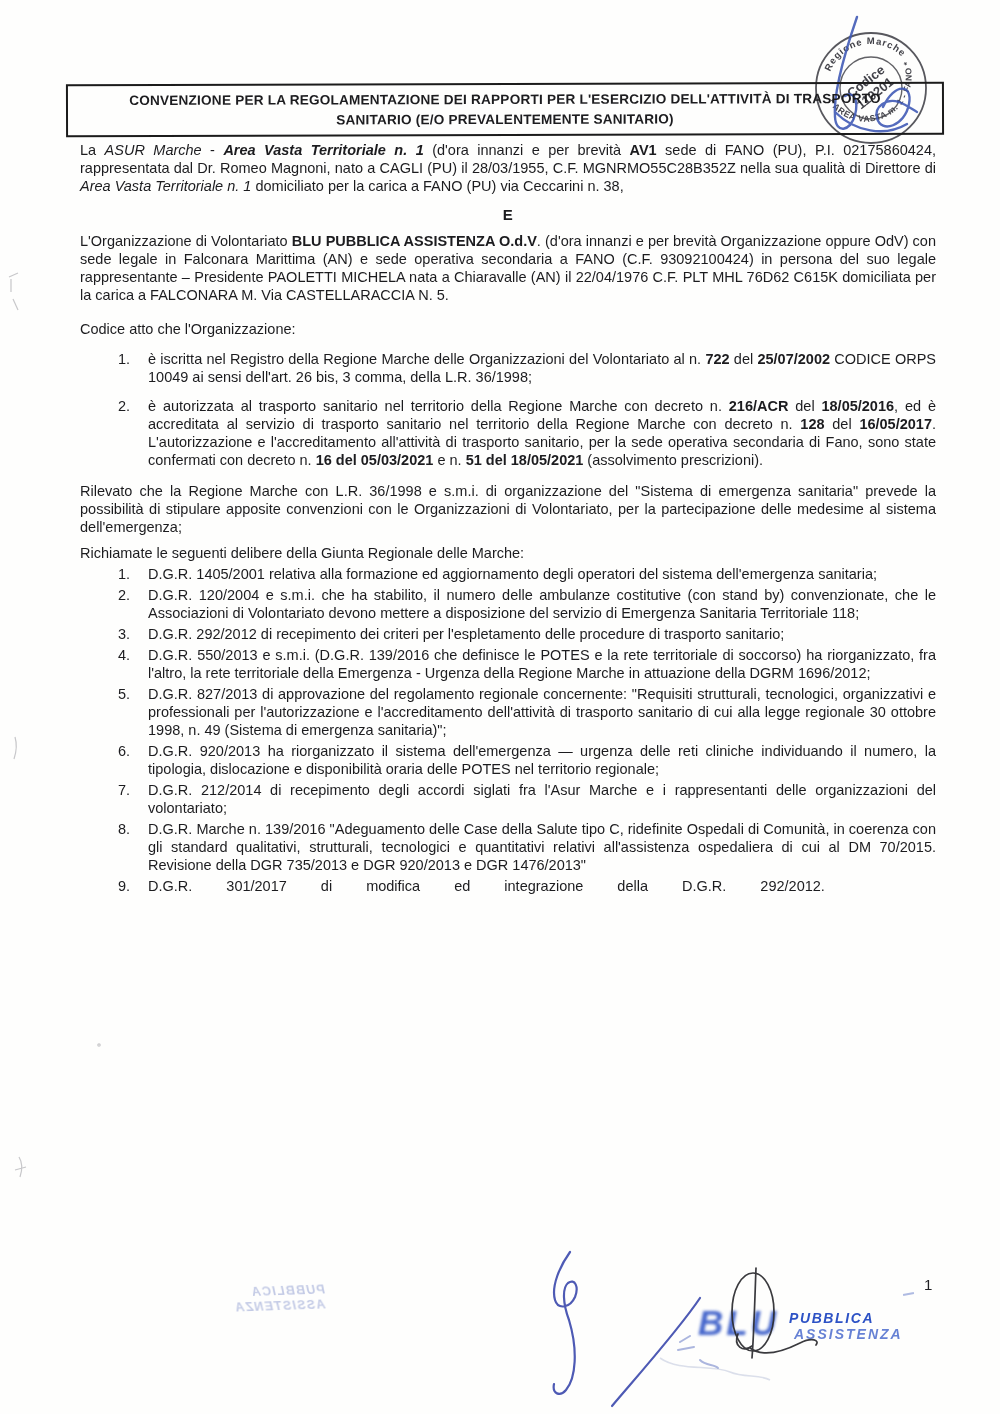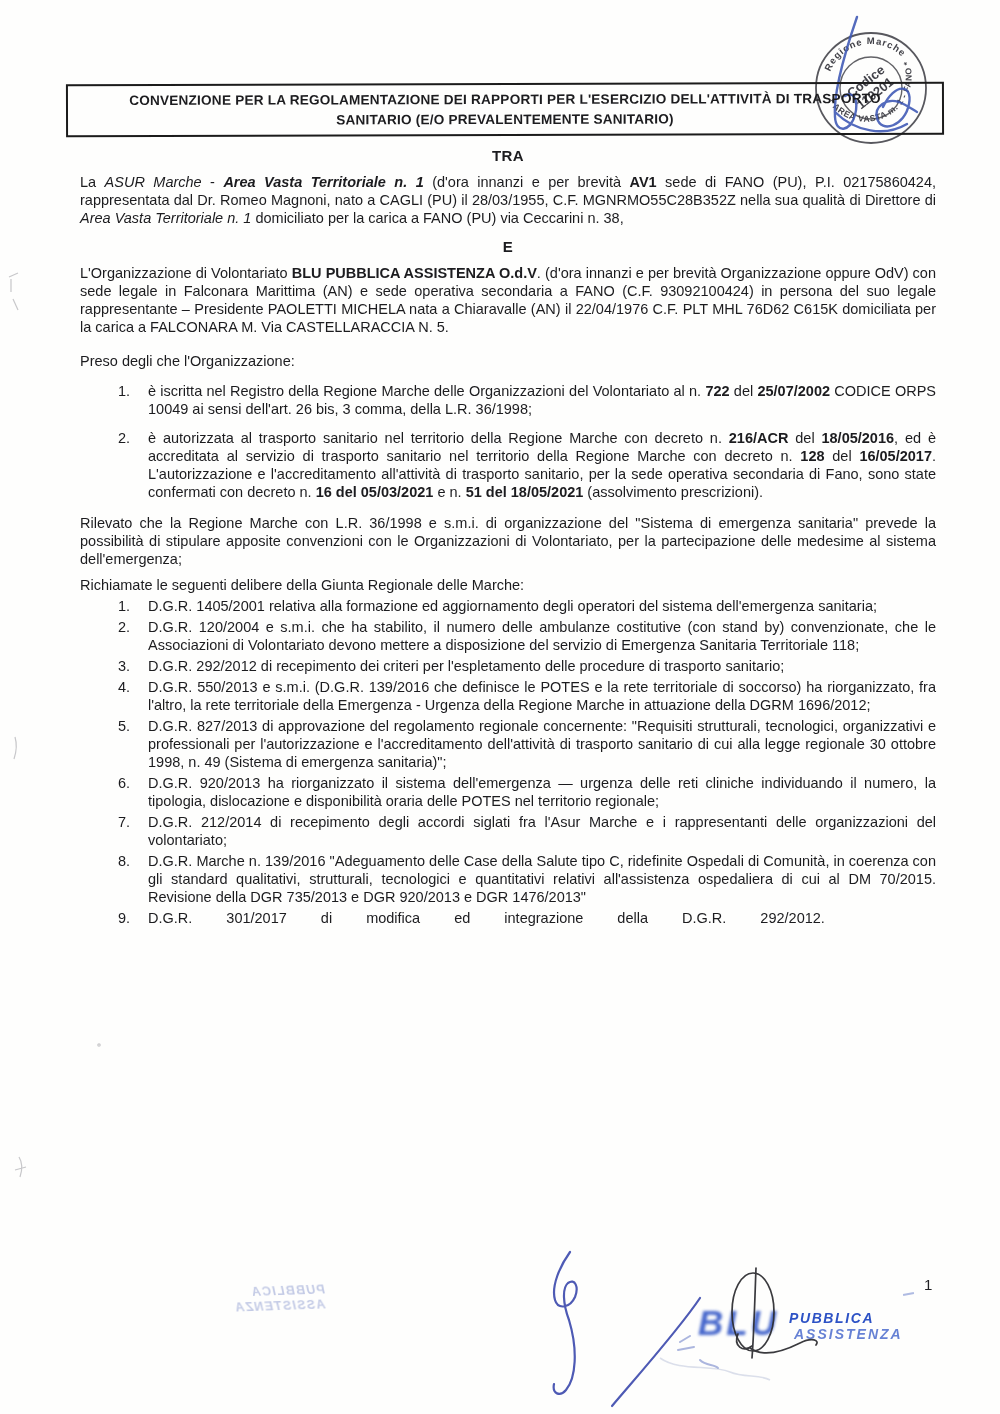--- a/index.html
+++ b/index.html
@@ -78,29 +78,28 @@
   </div>
 
   <div class="flow">
 
     <div class="title-box">
       <div>CONVENZIONE PER LA REGOLAMENTAZIONE DEI RAPPORTI PER L'ESERCIZIO DELL'ATTIVITÀ DI TRASPORTO</div>
       <div>SANITARIO (E/O PREVALENTEMENTE SANITARIO)</div>
     </div>
 
 
-    <div class="heading">TRA</div>
 
     <p class="para p-asur"><span>La </span><span class="run-i">ASUR Marche </span><span>- </span><span class="run-bi">Area Vasta Territoriale n. 1</span><span> (d'ora innanzi e per brevità </span><span class="run-b">AV1</span><span> sede di FANO (PU), P.I. 02175860424, rappresentata dal Dr. Romeo Magnoni, nato a CAGLI (PU) il 28/03/1955, C.F. MGNRMO55C28B352Z nella sua qualità di Direttore di </span><span class="run-i">Area Vasta Territoriale n. 1</span><span> domiciliato per la carica a FANO (PU) via Ceccarini n. 38,</span></p>
 
     <div class="heading">E</div>
 
     <p class="para p-odv"><span>L'Organizzazione di Volontariato </span><span class="run-b">BLU PUBBLICA ASSISTENZA O.d.V</span><span>. (d'ora innanzi e per brevità Organizzazione oppure OdV) con sede legale in Falconara Marittima (AN) e sede operativa secondaria a FANO (C.F. 93092100424) in persona del suo legale rappresentante – Presidente PAOLETTI MICHELA nata a Chiaravalle (AN) il 22/04/1976 C.F. PLT MHL 76D62 C615K domiciliata per la carica a FALCONARA M. Via CASTELLARACCIA N. 5.</span></p>
 
-    <p class="lead">Preso degli che l'Organizzazione:</p>
+    <p class="lead">Codice atto che l'Organizzazione:</p>
 
     <div class="list list-a">
 
         <div class="li">
           <span class="num">1.</span>
           <div class="txt"><span>è iscritta nel Registro della Regione Marche delle Organizzazioni del Volontariato al n. </span><span class="run-b">722</span><span> del </span><span class="run-b">25/07/2002</span><span> CODICE ORPS 10049 ai sensi dell'art. 26 bis, 3 comma, della L.R. 36/1998;</span></div>
         </div>
 
         <div class="li">
           <span class="num">2.</span>

